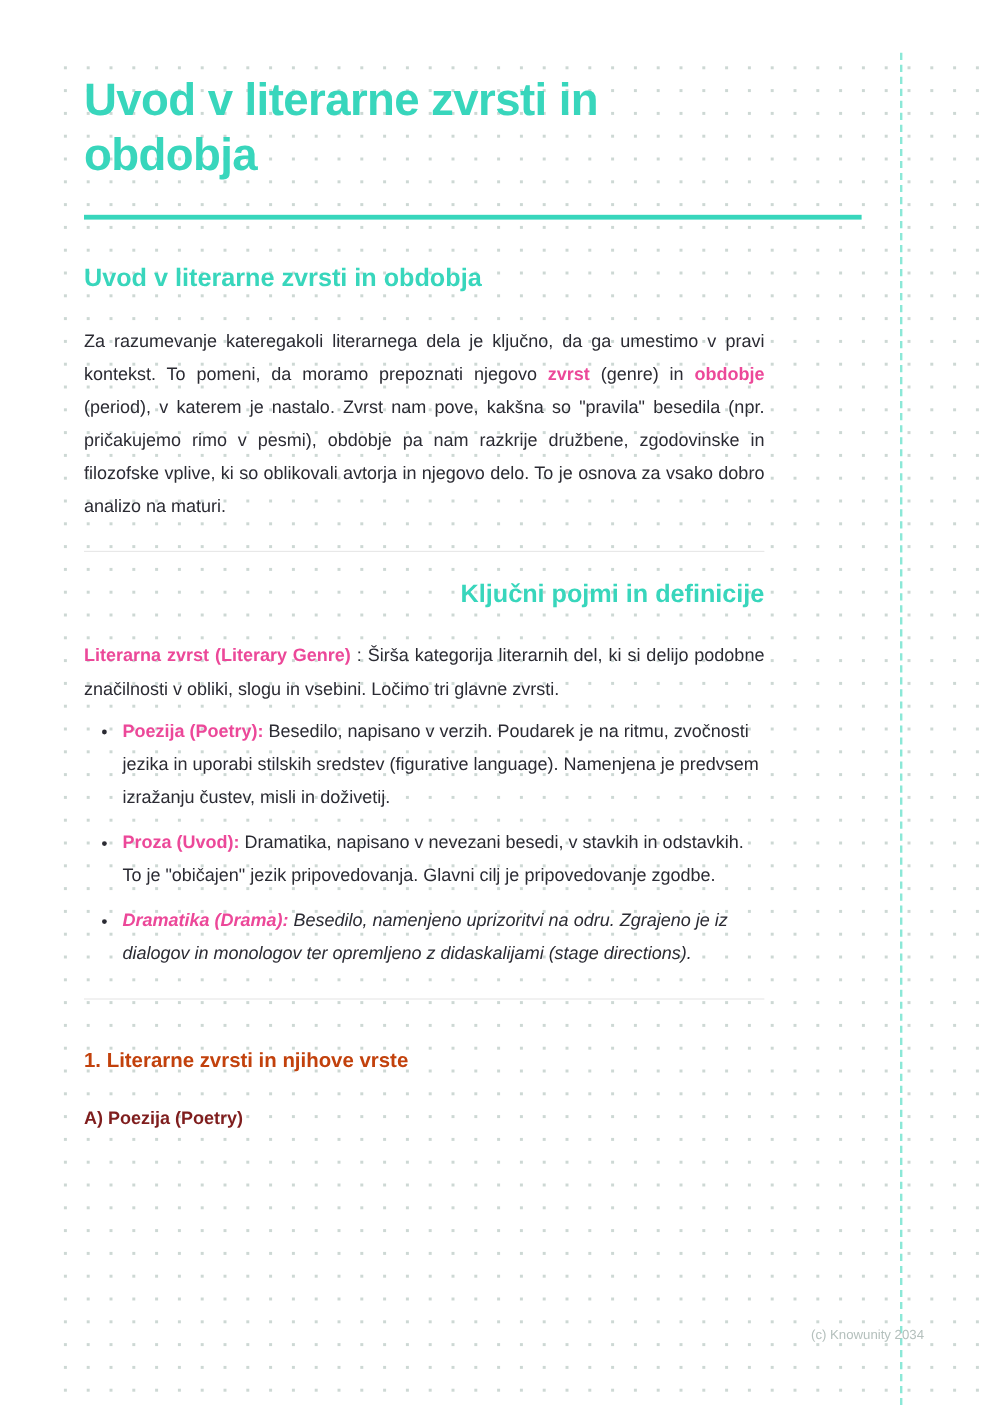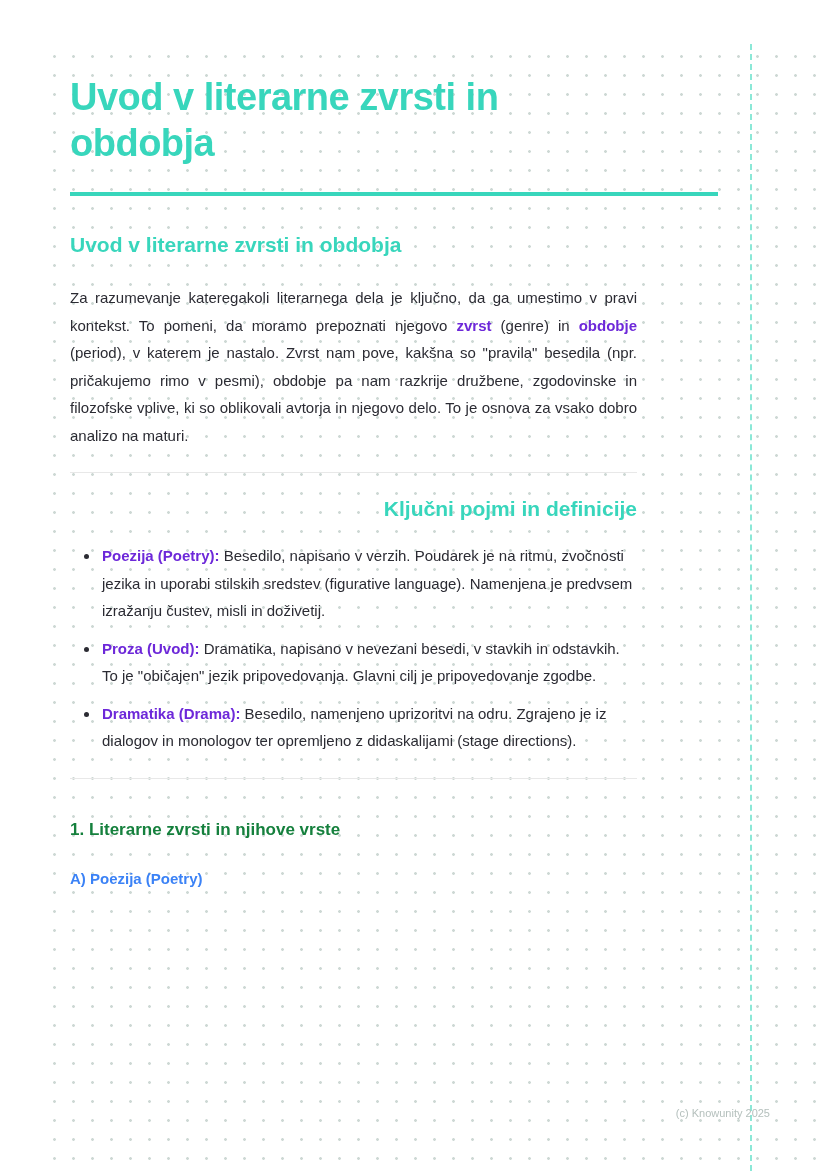--- a/index.html
+++ b/index.html
@@ -24,21 +24,21 @@
   .dashed-line {
     position: absolute;
     left: 750px; top: 44px; bottom: 0;
     width: 0;
     border-left: 2px dashed #8be8d7;
     z-index: 1;
   }
 
   .content {
     position: absolute;
-    left: 70px; top: 74px;
+    left: 70px; top: 61px;
     width: 567px;
     z-index: 2;
   }
 
   h1.page-title {
     font-size: 38px;
     line-height: 46px;
     font-weight: bold;
     letter-spacing: -0.5px;
     color: #38d6bc;
@@ -62,56 +62,56 @@
   p.body-text {
     font-size: 15px;
     line-height: 27.5px;
     color: #2b2b33;
     text-align: justify;
   }
   p.intro-para { margin-top: 26px; }
   p.def-para   { margin-top: 24px; }
   p.period-para{ margin-top: 26px; }
 
-  strong.bold-term { font-weight: bold; color: #6d28d9; }
+  strong.bold-term { font-weight: bold; color: #ec4899; }
 
   hr.divider {
     border: none;
     border-top: 1px solid #e8e8e8;
     margin: 23px 0;
     width: 567px;
   }
 
   ul.genre-list {
-    margin-top: 20px;
+    margin-top: 8px;
     padding-left: 30px;
     list-style: disc outside;
   }
   ul.genre-list li {
     font-size: 15px;
     line-height: 27.5px;
     color: #2b2b33;
     margin-bottom: 10px;
     padding-left: 2px;
   }
-  ul.genre-list li:last-child { margin-bottom: 0; }
+  ul.genre-list li:last-child { margin-bottom: 0; font-style: italic; }
 
   h3.sub-heading {
     margin-top: 40px;
     font-size: 17px;
     line-height: 22px;
     font-weight: bold;
-    color: #15803d;
+    color: #c2410c;
   }
   h4.subsub-heading {
     margin-top: 28px;
     font-size: 15px;
     line-height: 20px;
     font-weight: bold;
-    color: #3b82f6;
+    color: #7f1d1d;
   }
 
   .footer {
     position: absolute;
     right: 58px;
     bottom: 52px;
     font-size: 11px;
     color: #b5c0bd;
     z-index: 2;
   }
@@ -129,31 +129,32 @@
     <div class="title-rule"></div>
 
     <h2 class="section-heading first-heading">Uvod v literarne zvrsti in obdobja</h2>
 
     <p class="body-text intro-para"><span>Za razumevanje kateregakoli literarnega dela je ključno, da ga umestimo v pravi kontekst. To pomeni, da moramo prepoznati njegovo </span><strong class="bold-term">zvrst</strong><span> (genre) in </span><strong class="bold-term">obdobje</strong><span> (period), v katerem je nastalo. Zvrst nam pove, kakšna so "pravila" besedila (npr. pričakujemo rimo v pesmi), obdobje pa nam razkrije družbene, zgodovinske in filozofske vplive, ki so oblikovali avtorja in njegovo delo. To je osnova za vsako dobro analizo na maturi.</span></p>
 
     <hr class="divider">
 
     <h2 class="section-heading after-divider">Ključni pojmi in definicije</h2>
 
+    <p class="body-text def-para"><strong class="bold-term">Literarna zvrst (Literary Genre)</strong><span> : Širša kategorija literarnih del, ki si delijo podobne značilnosti v obliki, slogu in vsebini. Ločimo tri glavne zvrsti.</span></p>
 
     <ul class="genre-list">
       <li><strong class="bold-term">Poezija (Poetry):</strong><span> Besedilo, napisano v verzih. Poudarek je na ritmu, zvočnosti jezika in uporabi stilskih sredstev (figurative language). Namenjena je predvsem izražanju čustev, misli in doživetij.</span></li>
       <li><strong class="bold-term">Proza (Uvod):</strong><span> Dramatika, napisano v nevezani besedi, v stavkih in odstavkih. To je "običajen" jezik pripovedovanja. Glavni cilj je pripovedovanje zgodbe.</span></li>
       <li><strong class="bold-term">Dramatika (Drama):</strong><span> Besedilo, namenjeno uprizoritvi na odru. Zgrajeno je iz dialogov in monologov ter opremljeno z didaskalijami (stage directions).</span></li>
     </ul>
 
 
     <hr class="divider">
 
 
     <h3 class="sub-heading">1. Literarne zvrsti in njihove vrste</h3>
 
     <h4 class="subsub-heading">A) Poezija (Poetry)</h4>
 
   </div>
 
-  <div class="footer">(c) Knowunity 2025</div>
+  <div class="footer">(c) Knowunity 2034</div>
 </div>
 
 </body></html>

